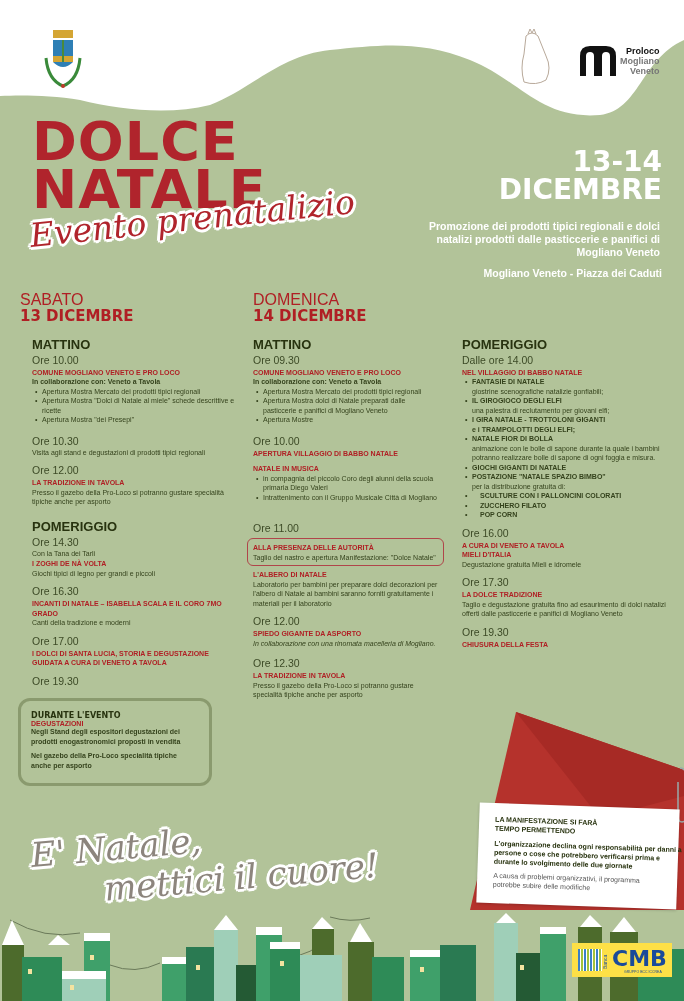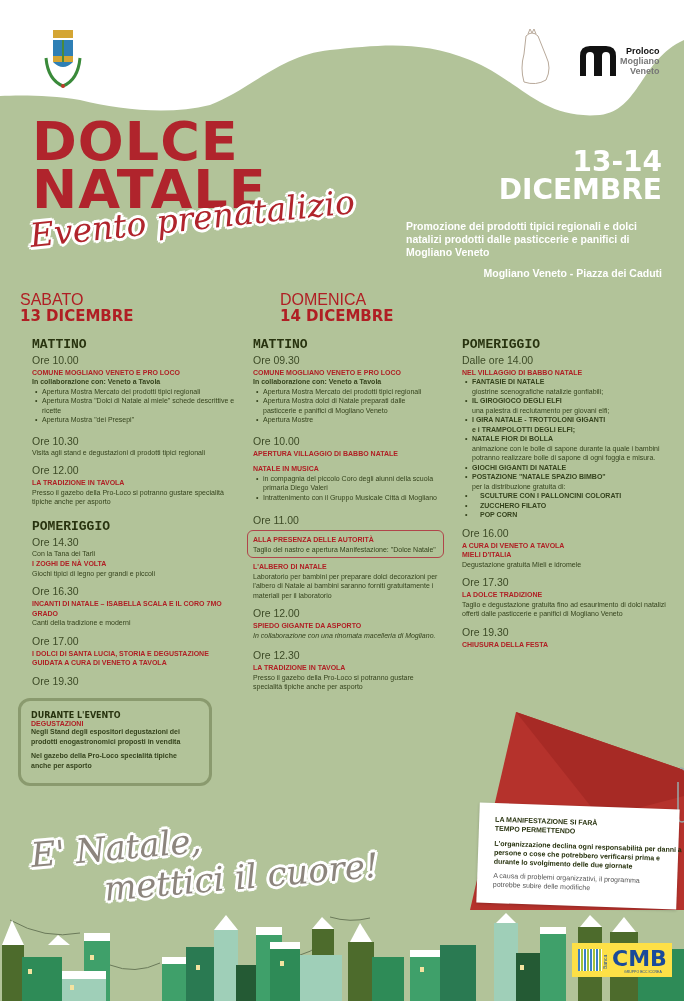--- a/index.html
+++ b/index.html
@@ -12,26 +12,26 @@
   .city-text { position:absolute; left:64px; top:22px; color:#2a8bb5; font-size:9px; line-height:12px; }
   .city-text b { font-size:11px; display:block; font-weight:bold; }
   .proloco { left:578px; top:44px; width:100px; height:36px;text-align:right; }
   .proloco .mark { position:absolute; left:0; top:0; width:40px; height:34px; }
   .proloco .txt { position:absolute; left:42px; top:2px; font-size:9px; line-height:10px; color:#777; }
   .proloco .txt b { color:#111; font-weight:bold; display:block; }
   .sketch { left:512px; top:28px; width:48px; height:60px; }
   .title { left:32px; top:118px; color:#b0242c; font-family:"DejaVu Sans", sans-serif; font-weight:bold; font-size:54px; line-height:48px; letter-spacing:1px; }
   .subtitle-script { left:30px; top:216px; font-family:"DejaVu Serif", serif; font-style:italic; font-size:33px; color:#b0242c; text-shadow: 2px 2px 0 #fff,-2px -2px 0 #fff,2px -2px 0 #fff,-2px 2px 0 #fff, 0 3px 0 #fff, 3px 0 0 #fff, 0 -3px 0 #fff, -3px 0 0 #fff; transform:rotate(-6deg); transform-origin:left center; }
   .dates { right:22px; top:148px; text-align:right; color:#fff; font-family:"DejaVu Sans", sans-serif; font-weight:bold; font-size:28px; line-height:28px; }
-  .promo { right:18px; top:220px; width:260px; color:#fff; font-weight:bold; font-size:10.5px; line-height:13px; }
+  .promo { right:24px; top:220px; width:260px; text-align:right; color:#fff; font-weight:bold; font-size:10.5px; line-height:13px; }
   .place { right:22px; top:267px; text-align:right; color:#fff; font-weight:bold; font-size:10.5px; }
   .day-head { font-size:16px; line-height:16px; color:#b01f24; }
   .day-head b { display:block; font-family:"DejaVu Sans", sans-serif; font-weight:bold; font-size:15px; }
   .col { position:absolute; font-size:7px; line-height:9.5px; color:#2f3d18; }
-  .sec { font-family:Liberation Mono, monospace; font-weight:bold; font-size:13px; color:#28330f; margin:0 0 4px 0; }
+  .sec { font-family:Liberation Sans, sans-serif; font-weight:bold; font-size:13px; color:#28330f; margin:0 0 4px 0; }
   .time { font-size:10.5px; color:#3c4a26; margin-top:7px; line-height:13px; }
   .ev { color:#b01f24; font-weight:bold; font-size:7px; margin-top:1px; }
   .txt { font-weight:bold; color:#34421c; }
   ul { margin:0; padding:0 0 0 10px; list-style:none; }
   li { position:relative; font-weight:bold; color:#34421c; }
   li:before { content:"•"; position:absolute; left:-7px; }
   li.sub { padding-left:8px; }
   .plain { font-weight:normal; padding-left:8px; color:#34421c; }
   .it { font-style:italic; font-weight:normal; color:#34421c; }
   .hl { border:1.5px solid #b0454a; border-radius:6px; padding:3px 5px; margin:3px -6px 4px -6px; }
@@ -96,21 +96,21 @@
     <div>13-14</div>
     <div>DICEMBRE</div>
   </div>
   <div class="abs promo">Promozione dei prodotti tipici regionali e dolci natalizi prodotti dalle pasticcerie e panifici di Mogliano Veneto</div>
   <div class="abs place">Mogliano Veneto - Piazza dei Caduti</div>
 
   <div class="abs day-head" style="left:20px;top:292px;">
     <span>SABATO</span>
     <b>13 DICEMBRE</b>
   </div>
-  <div class="abs day-head" style="left:253px;top:292px;margin-left:27px;">
+  <div class="abs day-head" style="left:253px;top:292px;">
     <span>DOMENICA</span>
     <b>14 DICEMBRE</b>
   </div>
 
   <div class="col" style="left:32px;top:340px;width:205px;">
     <div class="sec">MATTINO</div>
     <div class="time" style="margin-top:0">Ore 10.00</div>
     <div class="ev">COMUNE MOGLIANO VENETO E PRO LOCO</div>
     <div class="txt">In collaborazione con: Veneto a Tavola</div>
     <ul>
@@ -149,21 +149,21 @@
       <li style="font-weight:normal">Apertura Mostra dolci di Natale preparati dalle pasticcerie e panifici di Mogliano Veneto</li>
       <li style="font-weight:normal">Apertura Mostre</li>
     </ul>
     <div class="time" style="margin-top:10px">Ore 10.00</div>
     <div class="ev">APERTURA VILLAGGIO DI BABBO NATALE</div>
     <div class="ev" style="margin-top:6px">NATALE IN MUSICA</div>
     <ul>
       <li style="font-weight:normal">in compagnia del piccolo Coro degli alunni della scuola primaria Diego Valeri</li>
       <li style="font-weight:normal">Intrattenimento con il Gruppo Musicale Città di Mogliano</li>
     </ul>
-    <div class="time" style="margin-top:12px">Ore 11.00</div>
+    <div class="time" style="margin-top:20px">Ore 11.00</div>
     <div class="hl">
       <div class="ev">ALLA PRESENZA DELLE AUTORITÀ</div>
       <div class="txt" style="font-weight:normal">Taglio del nastro e apertura Manifestazione: "Dolce Natale"</div>
     </div>
     <div class="ev">L'ALBERO DI NATALE</div>
     <div class="txt" style="font-weight:normal">Laboratorio per bambini per preparare dolci decorazioni per l'albero di Natale ai bambini saranno forniti gratuitamente i materiali per il laboratorio</div>
     <div class="time">Ore 12.00</div>
     <div class="ev">SPIEDO GIGANTE DA ASPORTO</div>
     <div class="it">In collaborazione con una rinomata macelleria di Mogliano.</div>
     <div class="time" style="margin-top:9px">Ore 12.30</div>

